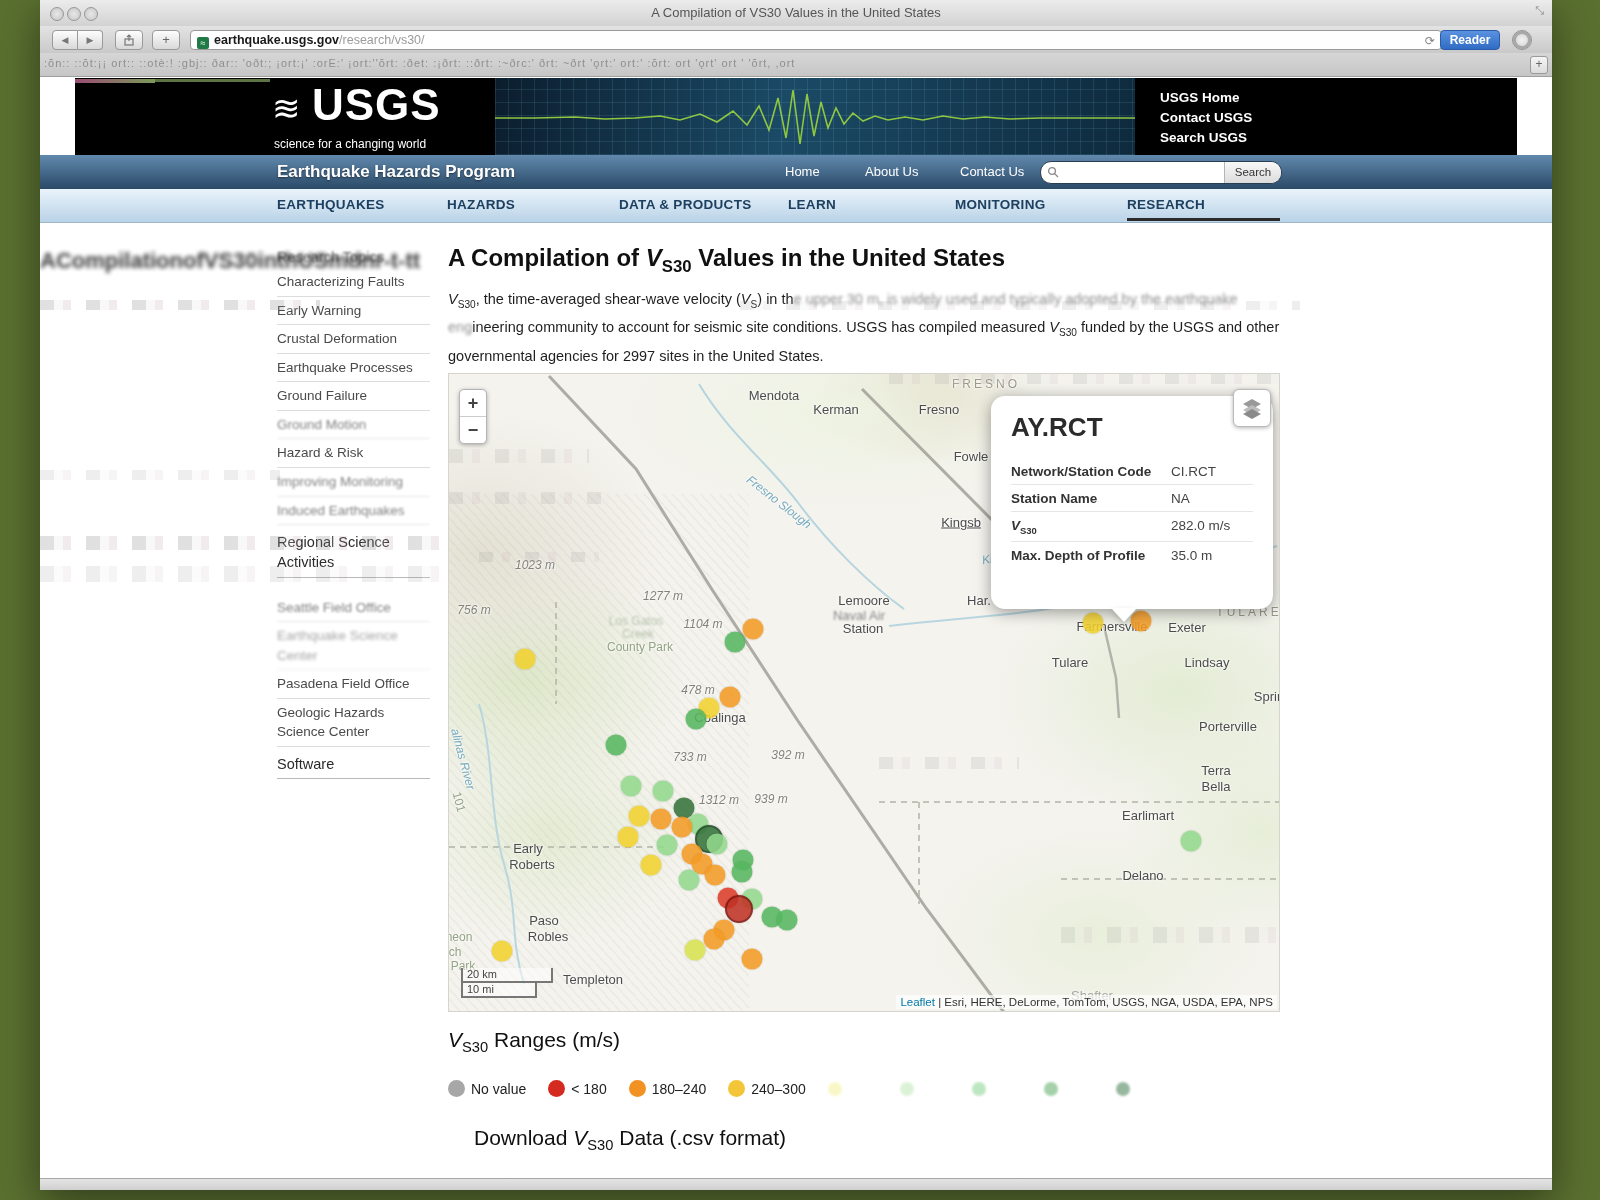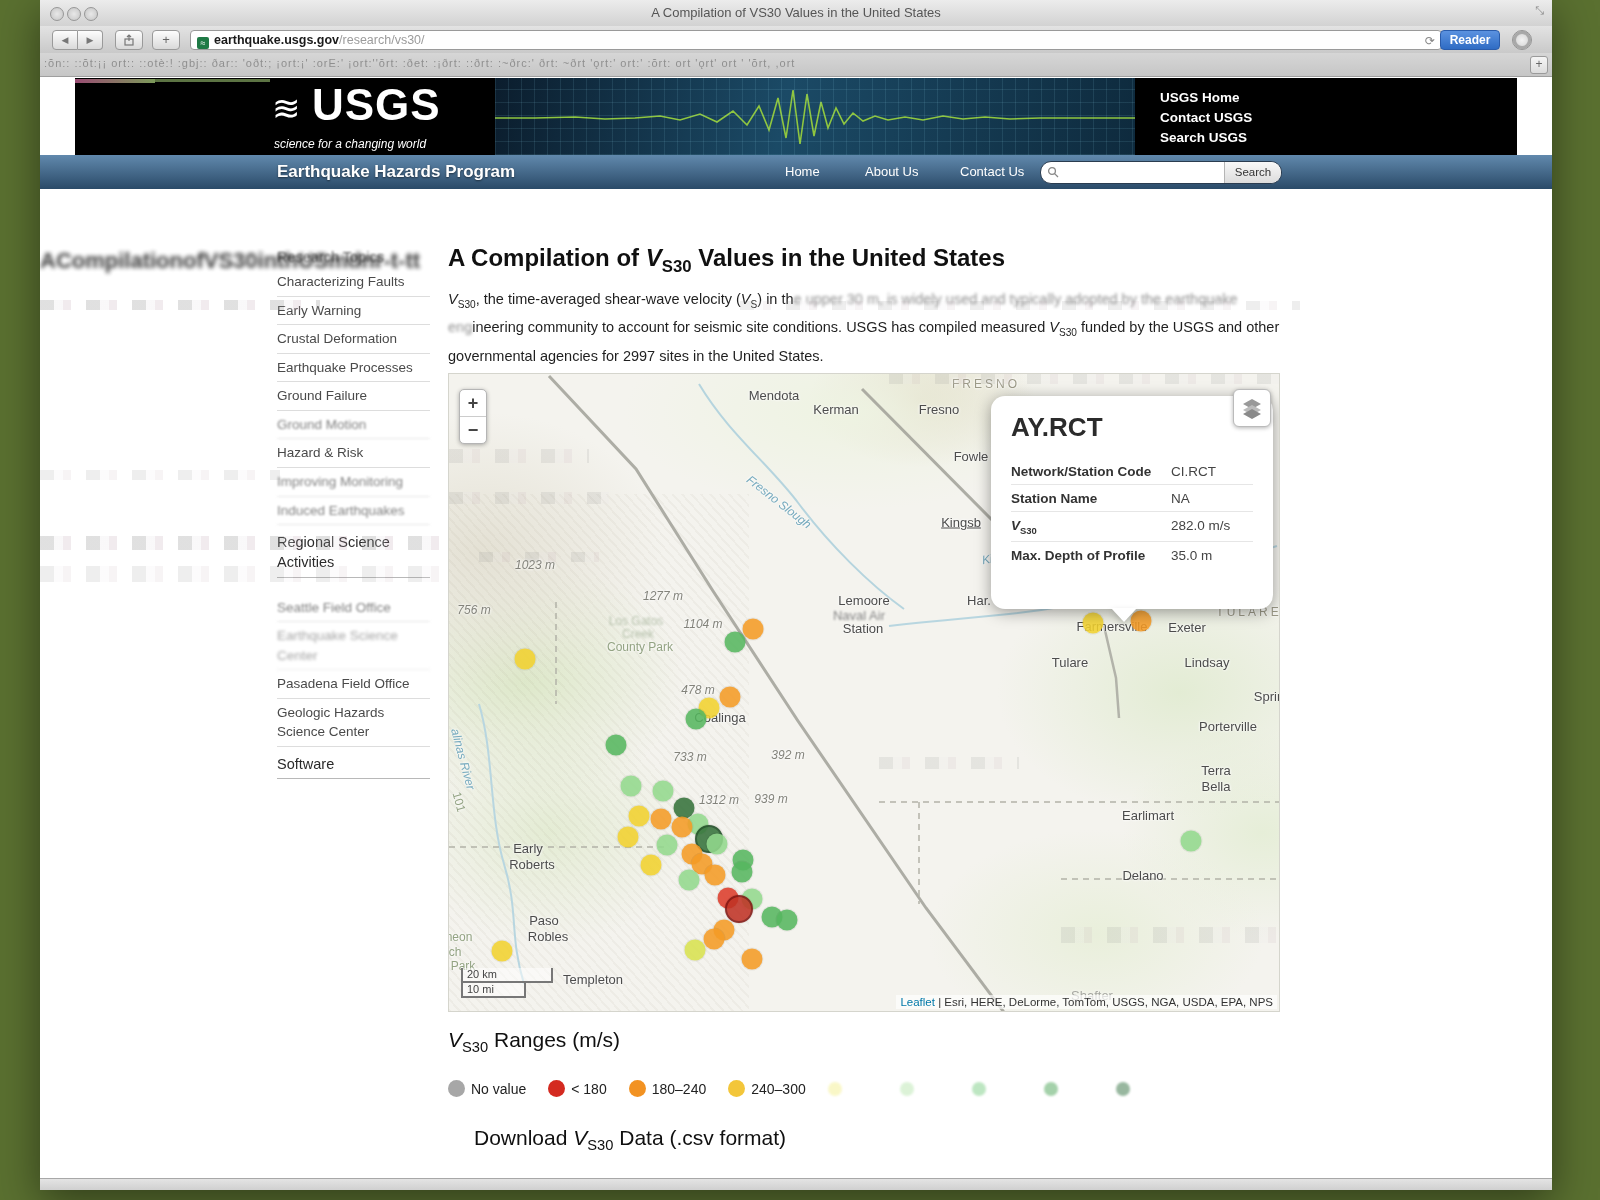--- a/index.html
+++ b/index.html
@@ -39,21 +39,21 @@
   .bm-glitch{position:absolute;left:4px;top:4px;width:1440px;height:15px;overflow:hidden;
     font-size:11px;color:#8f8f8f;letter-spacing:1px;filter:blur(.4px);white-space:nowrap;}
   .bm-add{position:absolute;right:4px;top:3px;width:16px;height:16px;border:1px solid #9a9a9a;
     background:linear-gradient(#f5f5f5,#dcdcdc);border-radius:3px;text-align:center;line-height:15px;
     font-size:12px;color:#666;}
   
   .banner{position:absolute;left:35px;top:78px;width:1442px;height:77px;background:#000;}
   .logo-wrap{position:absolute;left:195px;top:0;width:225px;height:77px;background:#000;color:#fff;}
   .logo-txt{position:absolute;left:42px;top:2px;font-size:44px;font-weight:bold;letter-spacing:1px;}
   .logo-wave{position:absolute;left:2px;top:10px;font-size:34px;}
-  .tagline{position:absolute;left:4px;bottom:4px;font-style:italic;font-size:12px;}
+  .tagline{position:absolute;left:4px;bottom:4px;font-size:12px;}
   .seismo{position:absolute;left:420px;top:0;width:640px;height:77px;
     background:linear-gradient(100deg,#0b1d2d,#1b4a66 45%,#0e2a3d);overflow:hidden;}
   .seismo .grid{position:absolute;inset:0;
     background:repeating-linear-gradient(90deg,rgba(140,210,230,.12) 0 1px,transparent 1px 13px),
                repeating-linear-gradient(0deg,rgba(140,210,230,.12) 0 1px,transparent 1px 13px);}
   .hdr-links{position:absolute;left:1085px;top:10px;color:#fff;font-size:13.5px;font-weight:bold;line-height:20px;}
   .hdr-link{cursor:pointer;}
   
   .bluebar{position:absolute;left:0;top:155px;width:100%;height:34px;
     background:linear-gradient(#6189ad,#2a4a68);}
@@ -118,21 +118,21 @@
     box-shadow:0 0 0 1px rgba(0,0,0,.07);}
   .zoomctl{position:absolute;left:10px;top:15px;width:26px;border:1px solid #b5b5b5;border-radius:5px;
     background:#fff;box-shadow:0 1px 4px rgba(0,0,0,.3);overflow:hidden;}
   .zoombtn{height:26px;text-align:center;line-height:26px;font-size:18px;font-weight:bold;color:#444;}
   .zoombtn:first-child{border-bottom:1px solid #ccc;}
   .layersctl{position:absolute;left:784px;top:15px;width:36px;height:36px;background:#fff;
     border:1px solid #bbb;border-radius:6px;box-shadow:0 1px 4px rgba(0,0,0,.3);
     display:flex;align-items:center;justify-content:center;}
   .scalectl{position:absolute;left:12px;top:594px;font-size:11px;color:#444;}
   .scale-km{width:84px;border:2px solid #777;border-top:none;padding:0 0 1px 4px;background:rgba(255,255,255,.5);}
-  .scale-mi{width:56px;border:2px solid #777;border-top:none;padding:0 1px 1px 4px;background:rgba(255,255,255,.5);}
+  .scale-mi{width:56px;border:2px solid #777;border-top:none;padding:0 12px 1px 4px;background:rgba(255,255,255,.5);}
   .attrib{position:absolute;right:2px;bottom:2px;font-size:11.5px;color:#333;
     background:rgba(255,255,255,.65);padding:1px 4px;}
   .attrib .lfl{color:#0078a8;}
   
   .popup{position:absolute;left:542px;top:22px;width:282px;height:213px;background:#fff;border-radius:14px;
     box-shadow:0 3px 16px rgba(0,0,0,.38);}
   .popup-title{position:absolute;left:20px;top:16px;font-size:26px;font-weight:bold;color:#2b2b2b;}
   .popup-rows{position:absolute;left:20px;top:62px;width:242px;font-size:13.5px;}
   .prow{display:flex;padding:6px 0 5px;border-bottom:1px solid #e6e6e6;}
   .prow:last-child{border-bottom:none;}
@@ -221,20 +221,31 @@
     <div class="searchwrap">
       <svg class="mag" width="12" height="12" viewBox="0 0 12 12">
         <circle cx="5" cy="5" r="3.4" fill="none" stroke="#888" stroke-width="1.3"></circle>
         <line x1="7.6" y1="7.6" x2="11" y2="11" stroke="#888" stroke-width="1.3"></line>
       </svg>
       <div class="searchinput"></div>
       <div class="searchbtn">Search</div>
     </div>
   </div>
 
+  <div class="menubar">
+    <div id="menu-items">
+        <span class="menuitem" style="left: 237px;">EARTHQUAKES</span>
+        <span class="menuitem" style="left: 407px;">HAZARDS</span>
+        <span class="menuitem" style="left: 579px;">DATA &amp; PRODUCTS</span>
+        <span class="menuitem" style="left: 748px;">LEARN</span>
+        <span class="menuitem" style="left: 915px;">MONITORING</span>
+        <span class="menuitem" style="left: 1087px;">RESEARCH</span>
+      </div>
+    <div class="menu-underline"></div>
+  </div>
 
   <div class="sidebar" id="sidebar">
       <div class="sb-header glitched">Research Topics</div>
       <div class="sb-item">Characterizing Faults</div>
       <div class="sb-item">Early Warning</div>
       <div class="sb-item">Crustal Deformation</div>
       <div class="sb-item">Earthquake Processes</div>
       <div class="sb-item">Ground Failure</div>
       <div class="sb-item glitched">Ground Motion</div>
       <div class="sb-item">Hazard &amp; Risk</div>

